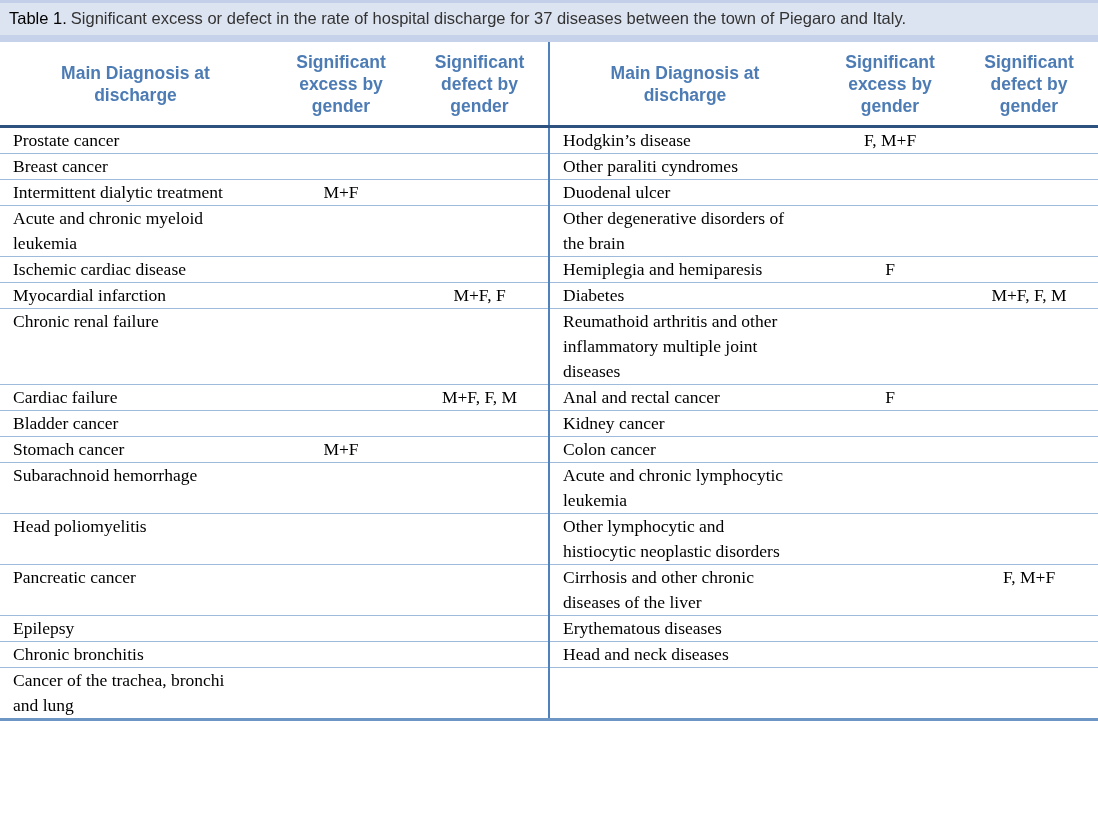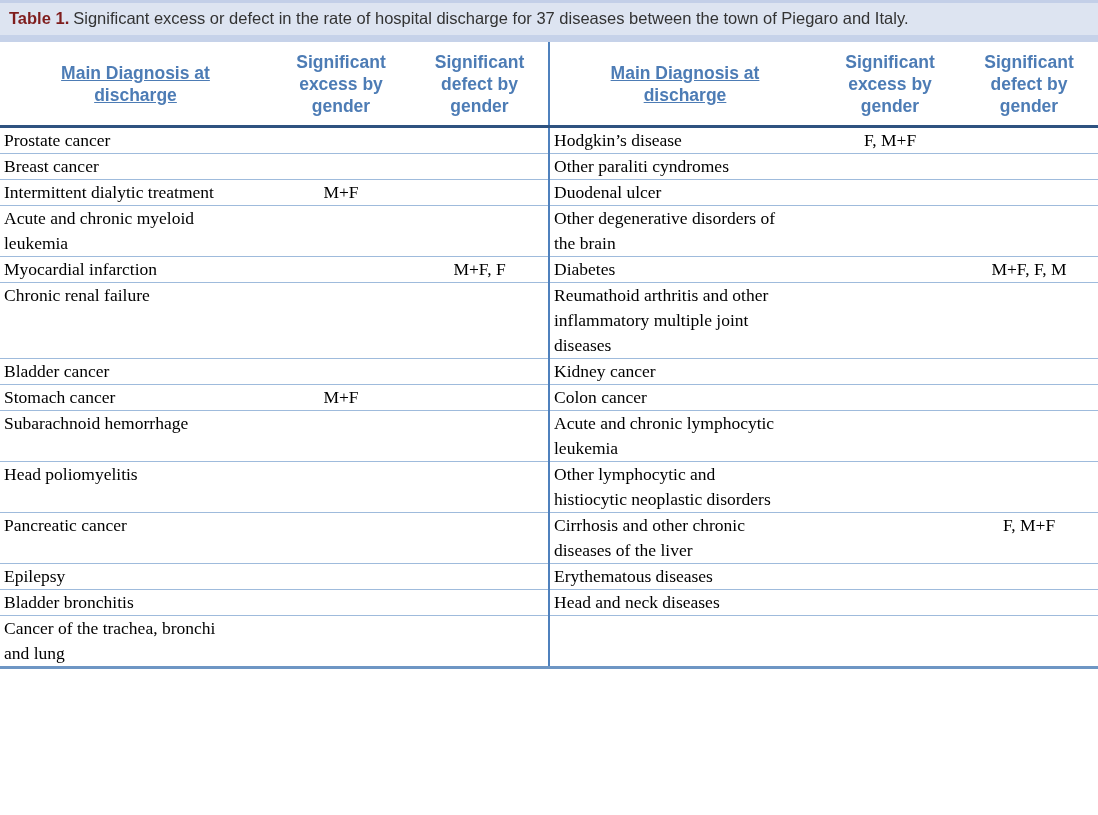--- a/index.html
+++ b/index.html
@@ -11,22 +11,22 @@
   
   .caption {
     background: #dde4f1;
     border-top: 3px solid #c3cfe8;
     padding: 5px 10px 6px 9px;
     font-size: 16.5px;
     line-height: 21px;
     color: #333333;
   }
   .cap-label {
-    color: #7f1d1d;
-    font-weight: bold;
+    color: #000000;
+    font-weight: normal;
     margin-right: 4px;
   }
   .band { height: 7px; background: #c6d2e9; }
 
   
   table.disch {
     width: 1098px;
     border-collapse: collapse;
     table-layout: fixed;
     border-bottom: 3px solid #6e96c4;
@@ -40,36 +40,36 @@
     color: #4d7cb5;
     font-size: 17.5px;
     font-weight: bold;
     text-align: center;
     vertical-align: middle;
     height: 83px;
     line-height: 22px;
     padding: 0;
     border-bottom: 3px solid #2e5280;
   }
-  .hwrap { display: inline-block; max-width: 185px; text-decoration: underline; }
+  .hwrap { display: inline-block; max-width: 185px; }
   .vwrap { display: inline-block; max-width: 110px; }
 
   .divider { border-left: 2px solid #4f81bd; }
 
   tbody td {
     font-family: "Liberation Serif", serif;
     font-size: 17.5px;
     line-height: 25px;
     color: #000000;
     vertical-align: top;
     padding: 0;
     border-bottom: 1px solid #9fbbdc;
     overflow: hidden;
   }
-  tbody td.dx  { text-align: left; padding-left: 4px; padding-right: 32px; }
+  tbody td.dx  { text-align: left; padding-left: 13px; padding-right: 32px; }
   tbody td.val { text-align: center; }
   tbody tr:last-child td { border-bottom: none; }
 </style>
 </head>
 <body>
 
 <div class="caption">
   <span class="cap-label">Table 1.</span><span class="cap-text">Significant excess or defect in the rate of hospital discharge for 37 diseases between the town of Piegaro and Italy.</span>
 </div>
 <div class="band"></div>
@@ -120,36 +120,52 @@
       </tr>
       <tr>
         <td class="dx">Acute and chronic myeloid leukemia</td>
         <td class="val"></td>
         <td class="val"></td>
         <td class="dx divider">Other degenerative disorders of the brain</td>
         <td class="val"></td>
         <td class="val"></td>
       </tr>
       <tr>
+        <td class="dx">Ischemic cardiac disease</td>
+        <td class="val"></td>
+        <td class="val"></td>
+        <td class="dx divider">Hemiplegia and hemiparesis</td>
+        <td class="val">F</td>
+        <td class="val"></td>
+      </tr>
+      <tr>
         <td class="dx">Myocardial infarction</td>
         <td class="val"></td>
         <td class="val">M+F, F</td>
         <td class="dx divider">Diabetes</td>
         <td class="val"></td>
         <td class="val">M+F, F, M</td>
       </tr>
       <tr>
         <td class="dx">Chronic renal failure</td>
         <td class="val"></td>
         <td class="val"></td>
         <td class="dx divider">Reumathoid arthritis and other inflammatory  multiple joint diseases</td>
         <td class="val"></td>
         <td class="val"></td>
       </tr>
       <tr>
+        <td class="dx">Cardiac failure</td>
+        <td class="val"></td>
+        <td class="val">M+F, F, M</td>
+        <td class="dx divider">Anal and rectal cancer</td>
+        <td class="val">F</td>
+        <td class="val"></td>
+      </tr>
+      <tr>
         <td class="dx">Bladder cancer</td>
         <td class="val"></td>
         <td class="val"></td>
         <td class="dx divider">Kidney cancer</td>
         <td class="val"></td>
         <td class="val"></td>
       </tr>
       <tr>
         <td class="dx">Stomach cancer</td>
         <td class="val">M+F</td>
@@ -184,21 +200,21 @@
       </tr>
       <tr>
         <td class="dx">Epilepsy</td>
         <td class="val"></td>
         <td class="val"></td>
         <td class="dx divider">Erythematous diseases</td>
         <td class="val"></td>
         <td class="val"></td>
       </tr>
       <tr>
-        <td class="dx">Bladder bronchitis</td>
+        <td class="dx">Chronic bronchitis</td>
         <td class="val"></td>
         <td class="val"></td>
         <td class="dx divider">Head and neck diseases</td>
         <td class="val"></td>
         <td class="val"></td>
       </tr>
       <tr>
         <td class="dx">Cancer of the trachea, bronchi and lung</td>
         <td class="val"></td>
         <td class="val"></td>

